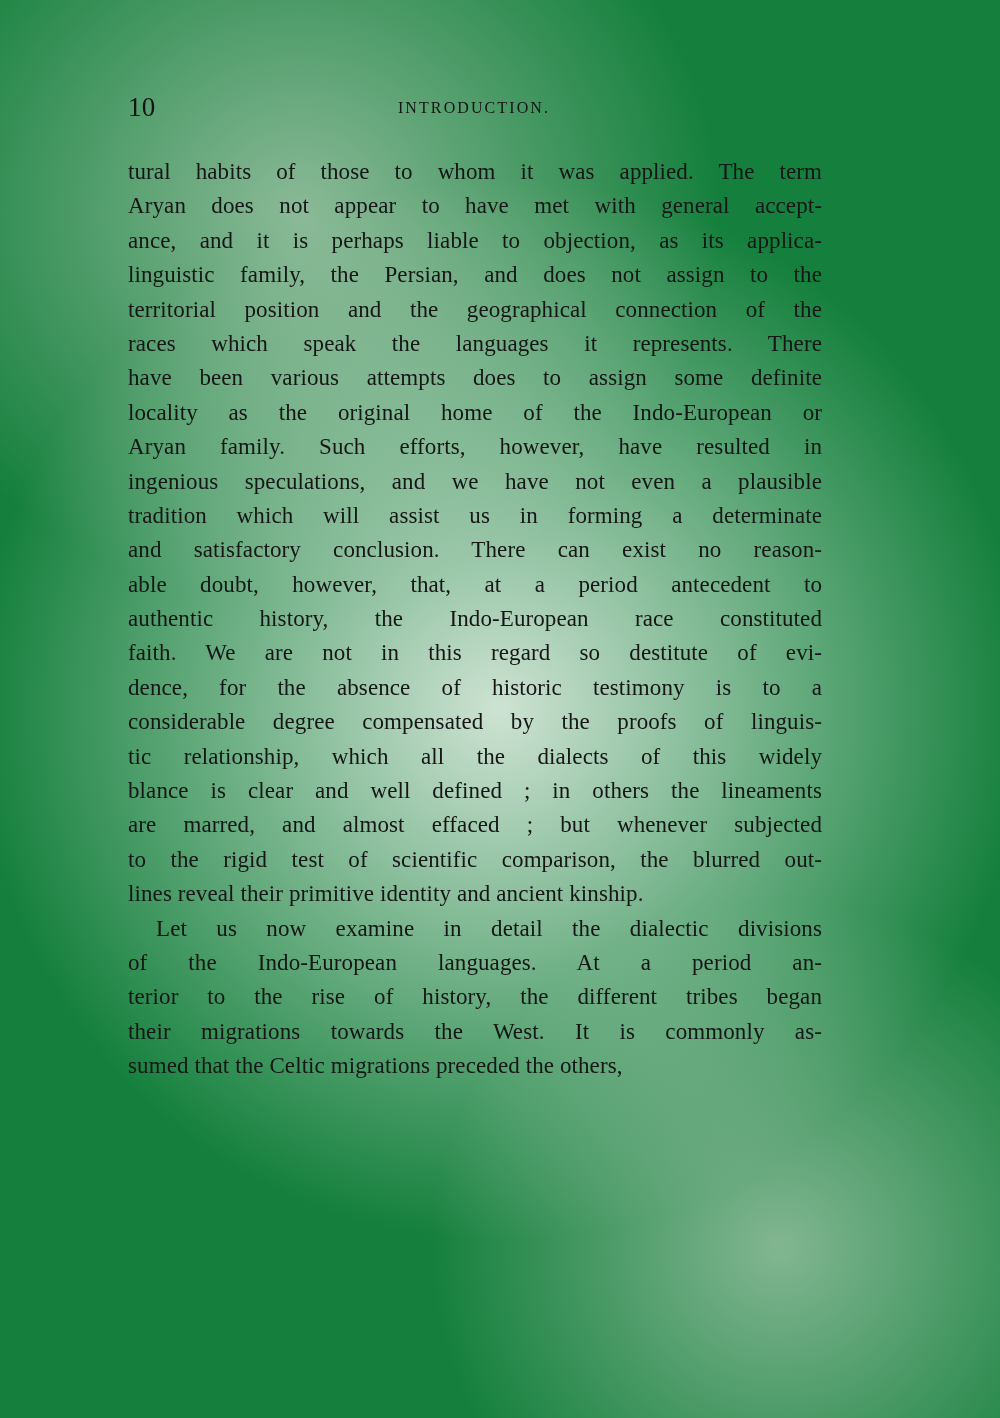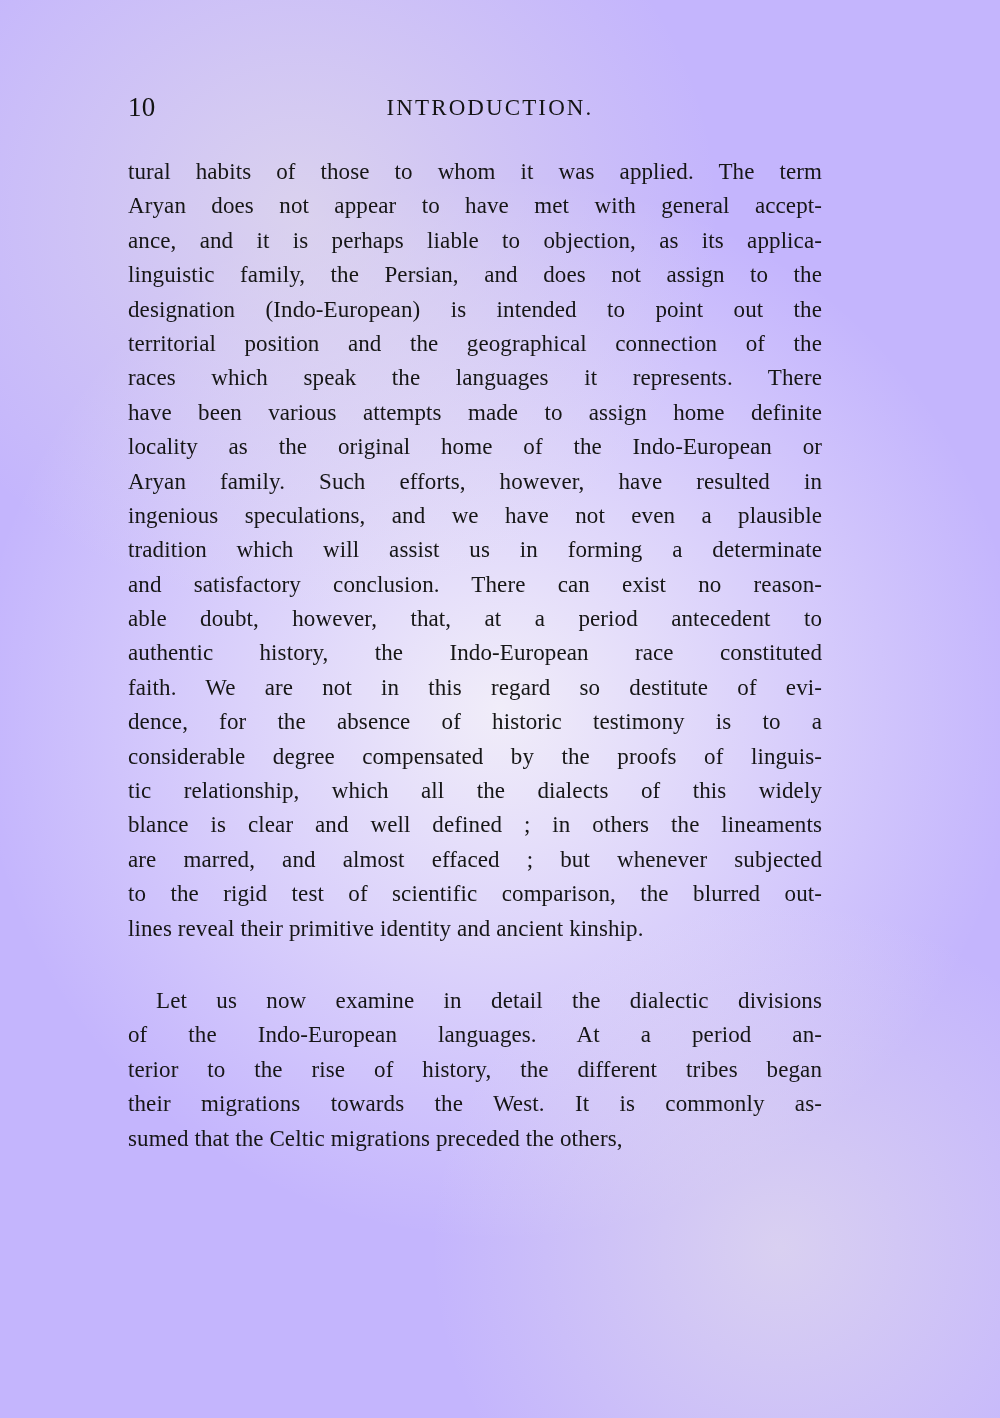--- a/index.html
+++ b/index.html
@@ -12,21 +12,21 @@
     background: #ffffff;
     font-family: "Liberation Serif", "DejaVu Serif", serif;
     color: #1a1a1a;
     overflow: hidden;
   }
 
   .page {
     position: relative;
     width: 1000px;
     height: 1418px;
-    background: #c4b5fd;
+    background: #15803d;
   }
 
   
   .paper-tone {
     position: absolute;
     inset: 0;
     background:
       radial-gradient(ellipse 60% 40% at 30% 15%, rgba(236,233,226,0.55), rgba(255,255,255,0) 70%),
       radial-gradient(ellipse 50% 35% at 78% 88%, rgba(238,235,229,0.5), rgba(255,255,255,0) 70%),
       radial-gradient(ellipse 70% 50% at 50% 50%, rgba(252,251,248,0.8), rgba(255,255,255,0) 75%);
@@ -44,25 +44,25 @@
     position: absolute;
     left: 0;
     top: 0;
     font-size: 27px;
     line-height: 34px;
     color: #141414;
     letter-spacing: 0.3px;
   }
   .running-head {
     position: absolute;
-    left: 16px;
+    left: 0;
     top: 2px;
     width: 692px;
     text-align: center;
-    font-size: 23px;
+    font-size: 16px;
     line-height: 31px;
     letter-spacing: 2.1px;
     color: #141414;
     font-variant: small-caps;
     text-transform: uppercase;
   }
 
   .body-block {
     position: absolute;
     top: 155px;
@@ -87,21 +87,20 @@
     text-align-last: justify;
     white-space: normal;
   }
   
   .tline.ragged > .jt {
     text-align: left;
     text-align-last: left;
   }
   .tline.indent > .jt {
     text-indent: 0;
-    margin-top: 38px;
   }
   .tline.indent {
     padding-left: 28px;
   }
   .tline.indent > .jt {
     width: 100%;
   }
 </style>
 </head>
 <body>
@@ -112,24 +111,23 @@
   <div class="header">
     <div class="folio">10</div>
     <div class="running-head">INTRODUCTION.</div>
   </div>
 
   <div class="body-block">
       <div class="tline"><span class="jt">tural habits of those to whom it was applied.    The term</span></div>
       <div class="tline"><span class="jt">Aryan does not appear to have met with general accept-</span></div>
       <div class="tline"><span class="jt">ance, and it is perhaps liable to objection, as its applica-</span></div>
       <div class="tline"><span class="jt">linguistic family, the Persian, and does not assign to the</span></div>
-      <div class="tline"><span class="jt">designation (Indo-European) is intended to point out the</span></div>
       <div class="tline"><span class="jt">territorial position and the geographical connection of the</span></div>
       <div class="tline"><span class="jt">races which speak the languages it represents.    There</span></div>
-      <div class="tline"><span class="jt">have been various attempts made to assign home definite</span></div>
+      <div class="tline"><span class="jt">have been various attempts does to assign some definite</span></div>
       <div class="tline"><span class="jt">locality as the original home of the Indo-European or</span></div>
       <div class="tline"><span class="jt">Aryan family.    Such efforts, however, have resulted in</span></div>
       <div class="tline"><span class="jt">ingenious speculations, and we have not even a plausible</span></div>
       <div class="tline"><span class="jt">tradition which will assist us in forming a determinate</span></div>
       <div class="tline"><span class="jt">and satisfactory conclusion.    There can exist no reason-</span></div>
       <div class="tline"><span class="jt">able doubt, however, that, at a period antecedent to</span></div>
       <div class="tline"><span class="jt">authentic history, the Indo-European race constituted</span></div>
       <div class="tline"><span class="jt">faith.    We are not in this regard so destitute of evi-</span></div>
       <div class="tline"><span class="jt">dence, for the absence of historic testimony is to a</span></div>
       <div class="tline"><span class="jt">considerable degree compensated by the proofs of linguis-</span></div>

